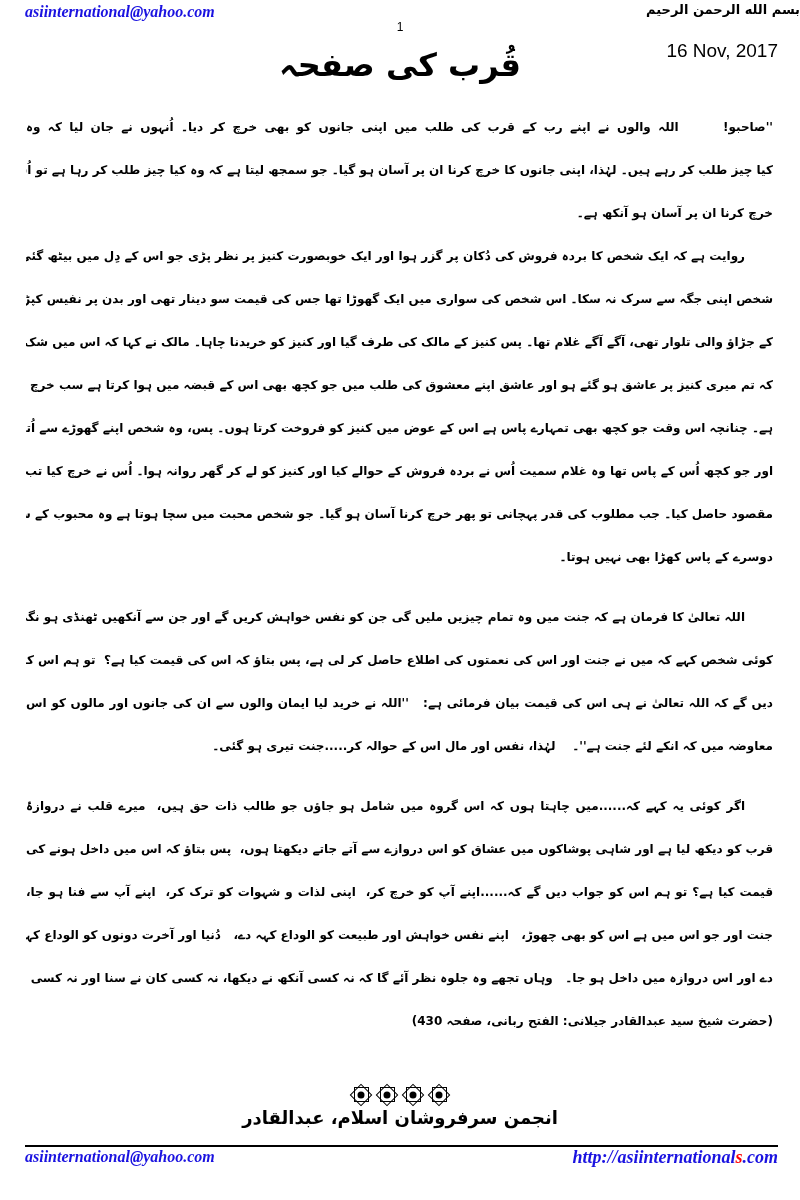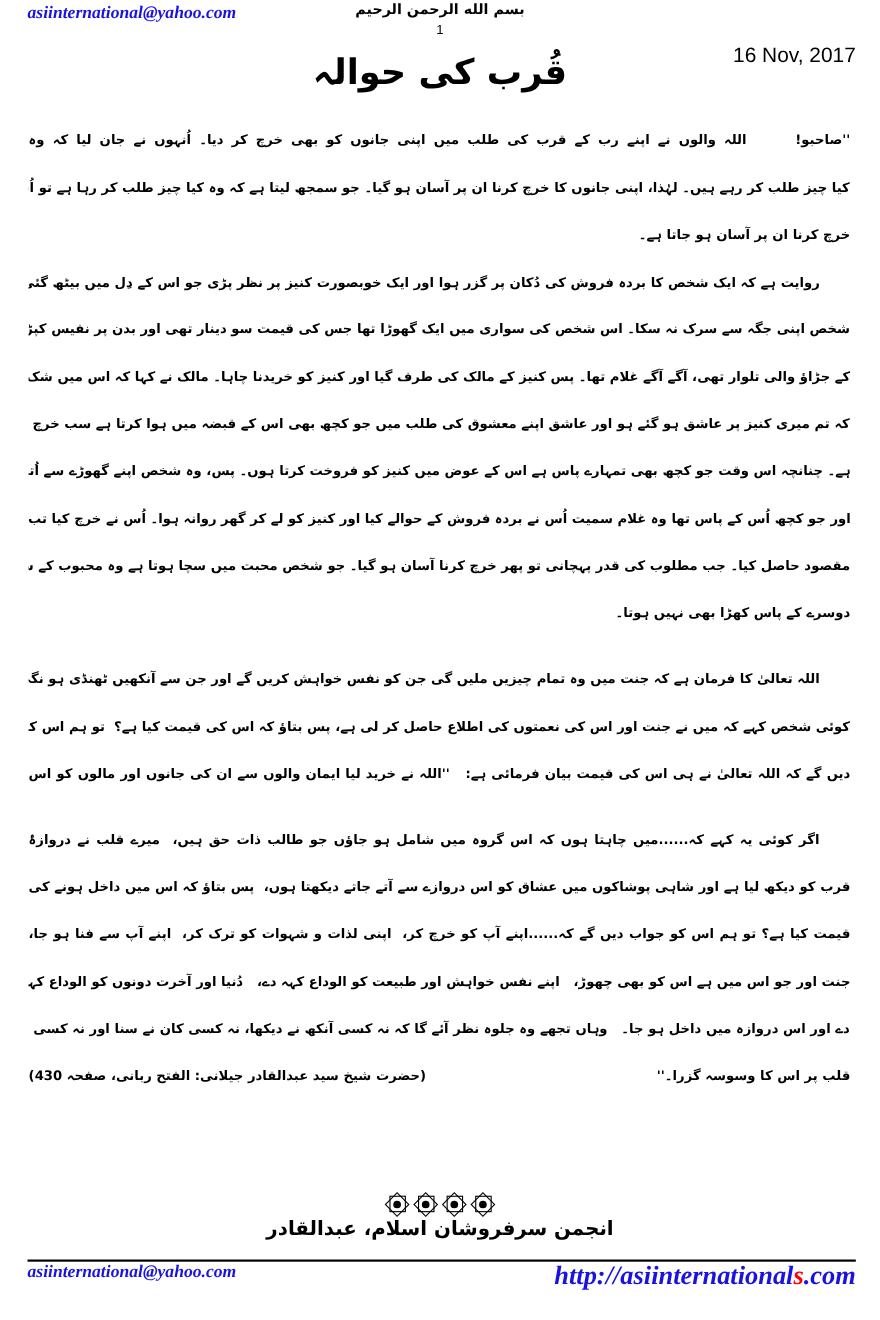--- a/index.html
+++ b/index.html
@@ -14,21 +14,21 @@
   }
   
   .email-top {
     position: absolute; top: 3px; left: 25px;
     font-family: "Liberation Serif", serif;
     font-style: italic; font-weight: bold;
     font-size: 16px; color: #1a12e0;
   }
   .bismillah {
     position: absolute; top: 2px; left: 0; right: 0;
-    text-align: center; direction: rtl;
+    text-align: right; direction: rtl;
     font-size: 13px; font-weight: bold;
   }
   .page-num {
     position: absolute; top: 20px; left: 0; right: 0;
     text-align: center;
     font-family: "Liberation Sans", sans-serif;
     font-size: 12px;
   }
   .date {
     position: absolute; top: 40px; right: 22px;
@@ -94,68 +94,68 @@
   .footer-email {
     position: absolute; top: 1148px; left: 25px;
     font-family: "Liberation Serif", serif;
     font-style: italic; font-weight: bold;
     font-size: 16px; color: #1a12e0;
   }
   .footer-url {
     position: absolute; top: 1147px; right: 22px;
     font-family: "Liberation Serif", serif;
     font-style: italic; font-weight: bold;
-    font-size: 24px; color: #1a12e0;
+    font-size: 18px; color: #1a12e0;
   }
   .footer-url .red { color: #ff0000; }
 </style>
 </head>
 <body>
 
 <div class="page">
 
   <span class="email-top">asiinternational@yahoo.com</span>
   <div class="bismillah">بسم الله الرحمن الرحيم</div>
   <div class="page-num">1</div>
   <div class="date">16 Nov, 2017</div>
-  <div class="doc-title">قُرب کی حوالہ</div>
+  <div class="doc-title">قُرب کی صفحہ</div>
 
   <div class="body-text">
 
     <div class="para">
       <div class="line">''صاحبو!&nbsp;&nbsp;&nbsp;&nbsp;&nbsp;&nbsp;اللہ والوں نے اپنے رب کے قرب کی طلب میں اپنی جانوں کو بھی خرچ کر دیا۔ اُنہوں نے جان لیا کہ وہ</div>
       <div class="line">کیا چیز طلب کر رہے ہیں۔ لہٰذا، اپنی جانوں کا خرچ کرنا ان پر آسان ہو گیا۔ جو سمجھ لیتا ہے کہ وہ کیا چیز طلب کر رہا ہے تو اُس پر</div>
-      <div class="line last">خرچ کرنا ان پر آسان ہو جاتا ہے۔</div>
+      <div class="line last">خرچ کرنا ان پر آسان ہو آنکھ ہے۔</div>
     </div>
 
     <div class="para">
       <div class="line indent">روایت ہے کہ ایک شخص کا بردہ فروش کی دُکان پر گزر ہوا اور ایک خوبصورت کنیز پر نظر پڑی جو اس کے دِل میں بیٹھ گئی کہ یہ</div>
       <div class="line">شخص اپنی جگہ سے سرک نہ سکا۔ اس شخص کی سواری میں ایک گھوڑا تھا جس کی قیمت سو دینار تھی اور بدن پر نفیس کپڑے تھے، سونے</div>
       <div class="line">کے جڑاؤ والی تلوار تھی، آگے آگے غلام تھا۔ پس کنیز کے مالک کی طرف گیا اور کنیز کو خریدنا چاہا۔ مالک نے کہا کہ اس میں شک نہیں رہا</div>
       <div class="line">کہ تم میری کنیز پر عاشق ہو گئے ہو اور عاشق اپنے معشوق کی طلب میں جو کچھ بھی اس کے قبضہ میں ہوا کرتا ہے سب خرچ کر دیا کرتا</div>
       <div class="line">ہے۔ چنانچہ اس وقت جو کچھ بھی تمہارے پاس ہے اس کے عوض میں کنیز کو فروخت کرتا ہوں۔ پس، وہ شخص اپنے گھوڑے سے اُترا</div>
       <div class="line">اور جو کچھ اُس کے پاس تھا وہ غلام سمیت اُس نے بردہ فروش کے حوالے کیا اور کنیز کو لے کر گھر روانہ ہوا۔ اُس نے خرچ کیا تب</div>
       <div class="line">مقصود حاصل کیا۔ جب مطلوب کی قدر پہچانی تو پھر خرچ کرنا آسان ہو گیا۔ جو شخص محبت میں سچا ہوتا ہے وہ محبوب کے سوا کسی</div>
       <div class="line last">دوسرے کے پاس کھڑا بھی نہیں ہوتا۔</div>
     </div>
 
     <div class="para gap">
       <div class="line indent">اللہ تعالیٰ کا فرمان ہے کہ جنت میں وہ تمام چیزیں ملیں گی جن کو نفس خواہش کریں گے اور جن سے آنکھیں ٹھنڈی ہو نگی۔ اگر</div>
       <div class="line">کوئی شخص کہے کہ میں نے جنت اور اس کی نعمتوں کی اطلاع حاصل کر لی ہے، پس بتاؤ کہ اس کی قیمت کیا ہے؟&nbsp;&nbsp;تو ہم اس کو جواب</div>
       <div class="line">دیں گے کہ اللہ تعالیٰ نے ہی اس کی قیمت بیان فرمائی ہے:&nbsp;&nbsp;&nbsp;''اللہ نے خرید لیا ایمان والوں سے ان کی جانوں اور مالوں کو اس</div>
+      <div class="line last">معاوضہ میں کہ انکے لئے جنت ہے''۔&nbsp;&nbsp;&nbsp;&nbsp;لہٰذا، نفس اور مال اس کے حوالہ کر.....جنت تیری ہو گئی۔</div>
     </div>
 
     <div class="para gap">
       <div class="line indent">اگر کوئی یہ کہے کہ......میں چاہتا ہوں کہ اس گروہ میں شامل ہو جاؤں جو طالب ذات حق ہیں،&nbsp;&nbsp;میرے قلب نے دروازۂ</div>
       <div class="line">قرب کو دیکھ لیا ہے اور شاہی پوشاکوں میں عشاق کو اس دروازے سے آتے جاتے دیکھتا ہوں،&nbsp;&nbsp;پس بتاؤ کہ اس میں داخل ہونے کی</div>
       <div class="line">قیمت کیا ہے؟ تو ہم اس کو جواب دیں گے کہ......اپنے آپ کو خرچ کر،&nbsp;&nbsp;اپنی لذات و شہوات کو ترک کر،&nbsp;&nbsp;اپنے آپ سے فنا ہو جا،</div>
       <div class="line">جنت اور جو اس میں ہے اس کو بھی چھوڑ،&nbsp;&nbsp;&nbsp;اپنے نفس خواہش اور طبیعت کو الوداع کہہ دے،&nbsp;&nbsp;&nbsp;دُنیا اور آخرت دونوں کو الوداع کہہ</div>
       <div class="line">دے اور اس دروازہ میں داخل ہو جا۔&nbsp;&nbsp;&nbsp;وہاں تجھے وہ جلوہ نظر آئے گا کہ نہ کسی آنکھ نے دیکھا، نہ کسی کان نے سنا اور نہ کسی بشر کے</div>
       <div class="final-line">
-        <span>قلب پر اس کا وسوسہ گزرا۔''</span>
         <span>(حضرت شیخ سید عبدالقادر جیلانی: الفتح ربانی، صفحہ 430)</span>
       </div>
     </div>
 
   </div>
 
   <div class="ornaments">
     <span class="orn"></span>
     <span class="orn"></span>
     <span class="orn"></span>

